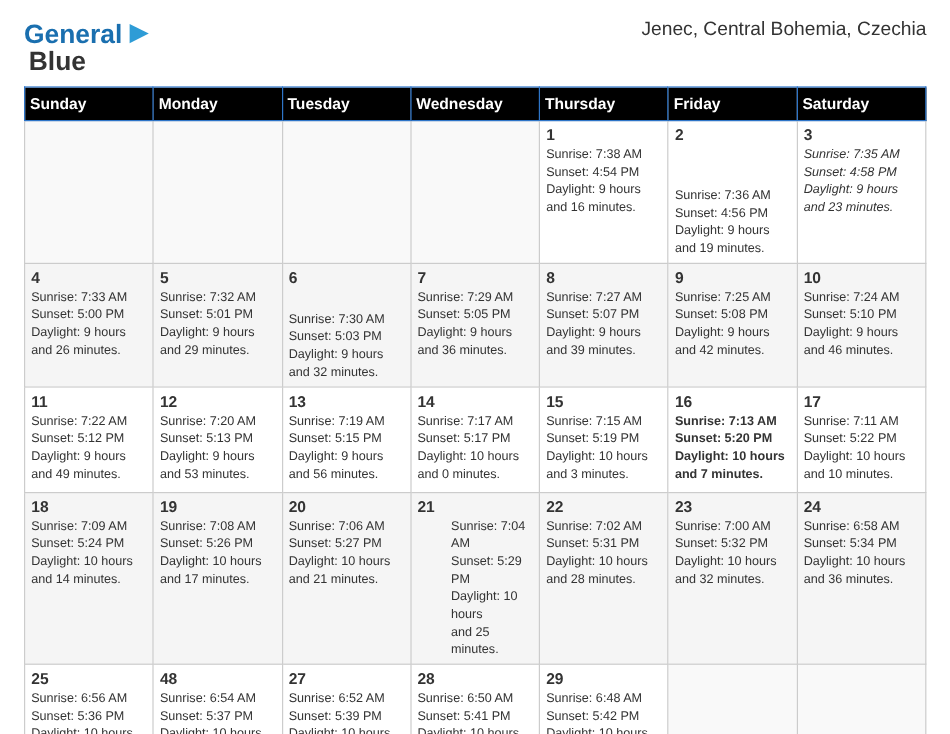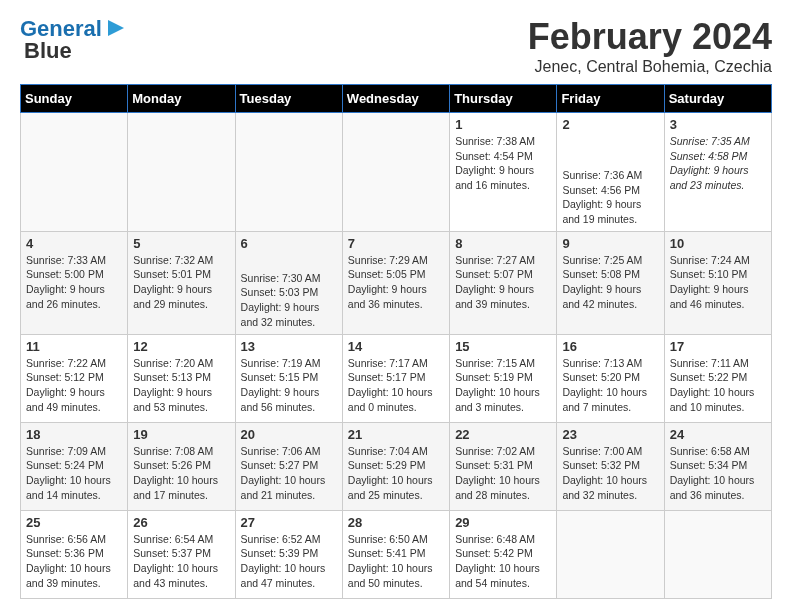--- a/index.html
+++ b/index.html
@@ -96,21 +96,20 @@
             <polygon points="4,4 20,12 4,20" fill="#2e9cd6"></polygon>
           </svg>
         </div>
         <div style="display:flex;align-items:center;margin-top:-4px;margin-left:4px;">
           <span class="logo-dark">Blue</span>
         </div>
       </div>
     </div>
 
     <div class="title-block">
-      <h1>February 2024</h1>
       <h2>Jenec, Central Bohemia, Czechia</h2>
     </div>
   </div>
 
   <table>
     <thead>
       <tr>
         <th>Sunday</th>
         <th>Monday</th>
         <th>Tuesday</th>
@@ -230,21 +229,21 @@
           </td>
           <td>
             <span class="day-num">15</span>
             <div class="day-info" style="white-space: pre-line;">Sunrise: 7:15 AM
 Sunset: 5:19 PM
 Daylight: 10 hours
 and 3 minutes.</div>
           </td>
           <td>
             <span class="day-num">16</span>
-            <div class="day-info" style="white-space: pre-line;">Sunrise: 7:13 AM
+            <div class="day-info" style="white-space: pre-line; font-weight: bold;">Sunrise: 7:13 AM
 Sunset: 5:20 PM
 Daylight: 10 hours
 and 7 minutes.</div>
           </td>
           <td>
             <span class="day-num">17</span>
             <div class="day-info" style="white-space: pre-line;">Sunrise: 7:11 AM
 Sunset: 5:22 PM
 Daylight: 10 hours
 and 10 minutes.</div>
@@ -267,21 +266,21 @@
           </td>
           <td>
             <span class="day-num">20</span>
             <div class="day-info" style="white-space: pre-line;">Sunrise: 7:06 AM
 Sunset: 5:27 PM
 Daylight: 10 hours
 and 21 minutes.</div>
           </td>
           <td>
             <span class="day-num">21</span>
-            <div class="day-info" style="white-space: pre-line;">Sunrise: 7:04 AM
+            <div class="day-info" style="white-space: pre-line; margin-left: 28px;">Sunrise: 7:04 AM
 Sunset: 5:29 PM
 Daylight: 10 hours
 and 25 minutes.</div>
           </td>
           <td>
             <span class="day-num">22</span>
             <div class="day-info" style="white-space: pre-line;">Sunrise: 7:02 AM
 Sunset: 5:31 PM
 Daylight: 10 hours
 and 28 minutes.</div>
@@ -303,21 +302,21 @@
         </tr>
         <tr>
           <td>
             <span class="day-num">25</span>
             <div class="day-info" style="white-space: pre-line;">Sunrise: 6:56 AM
 Sunset: 5:36 PM
 Daylight: 10 hours
 and 39 minutes.</div>
           </td>
           <td>
-            <span class="day-num">26</span>
+            <span class="day-num">48</span>
             <div class="day-info" style="white-space: pre-line;">Sunrise: 6:54 AM
 Sunset: 5:37 PM
 Daylight: 10 hours
 and 43 minutes.</div>
           </td>
           <td>
             <span class="day-num">27</span>
             <div class="day-info" style="white-space: pre-line;">Sunrise: 6:52 AM
 Sunset: 5:39 PM
 Daylight: 10 hours

